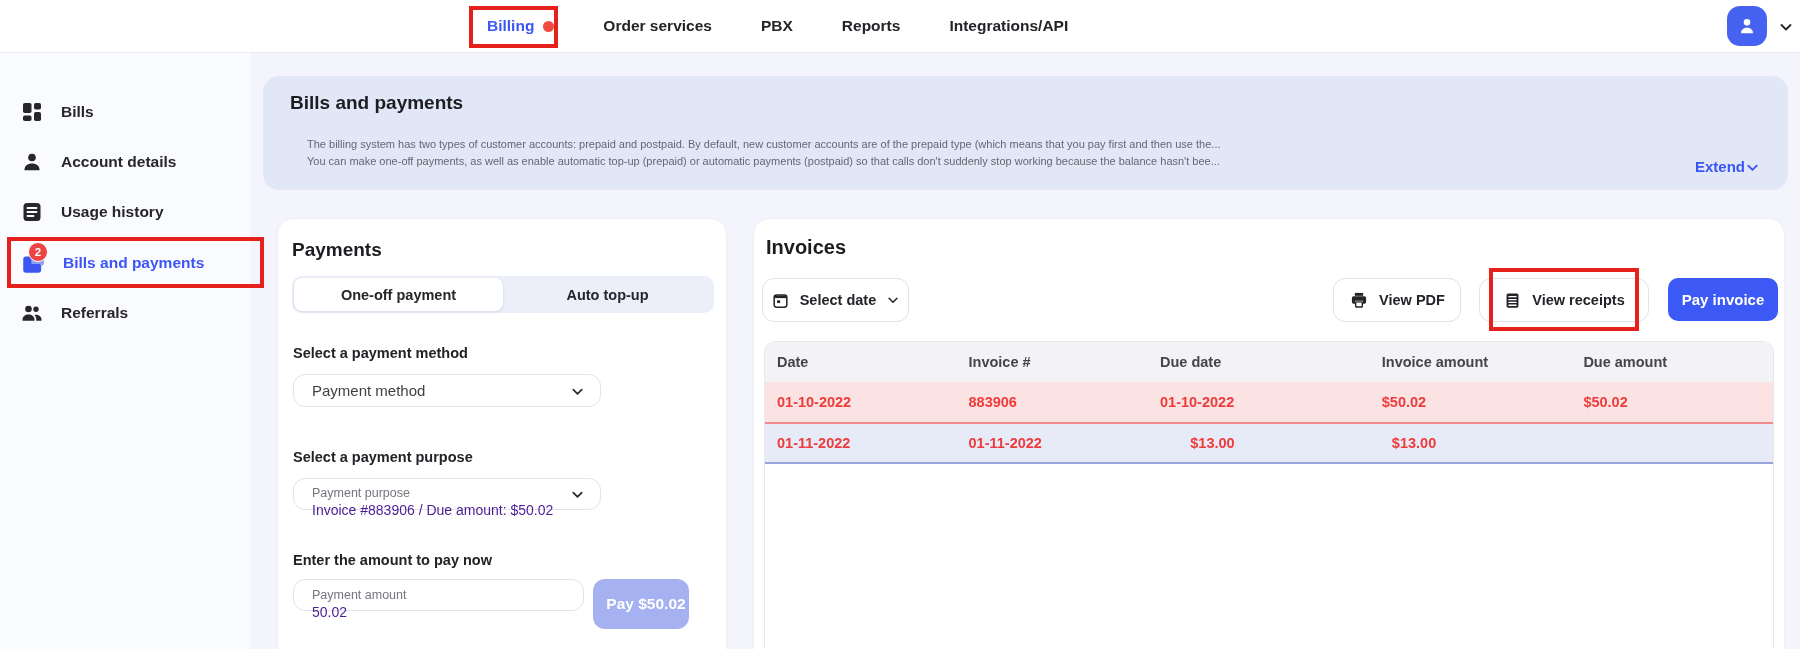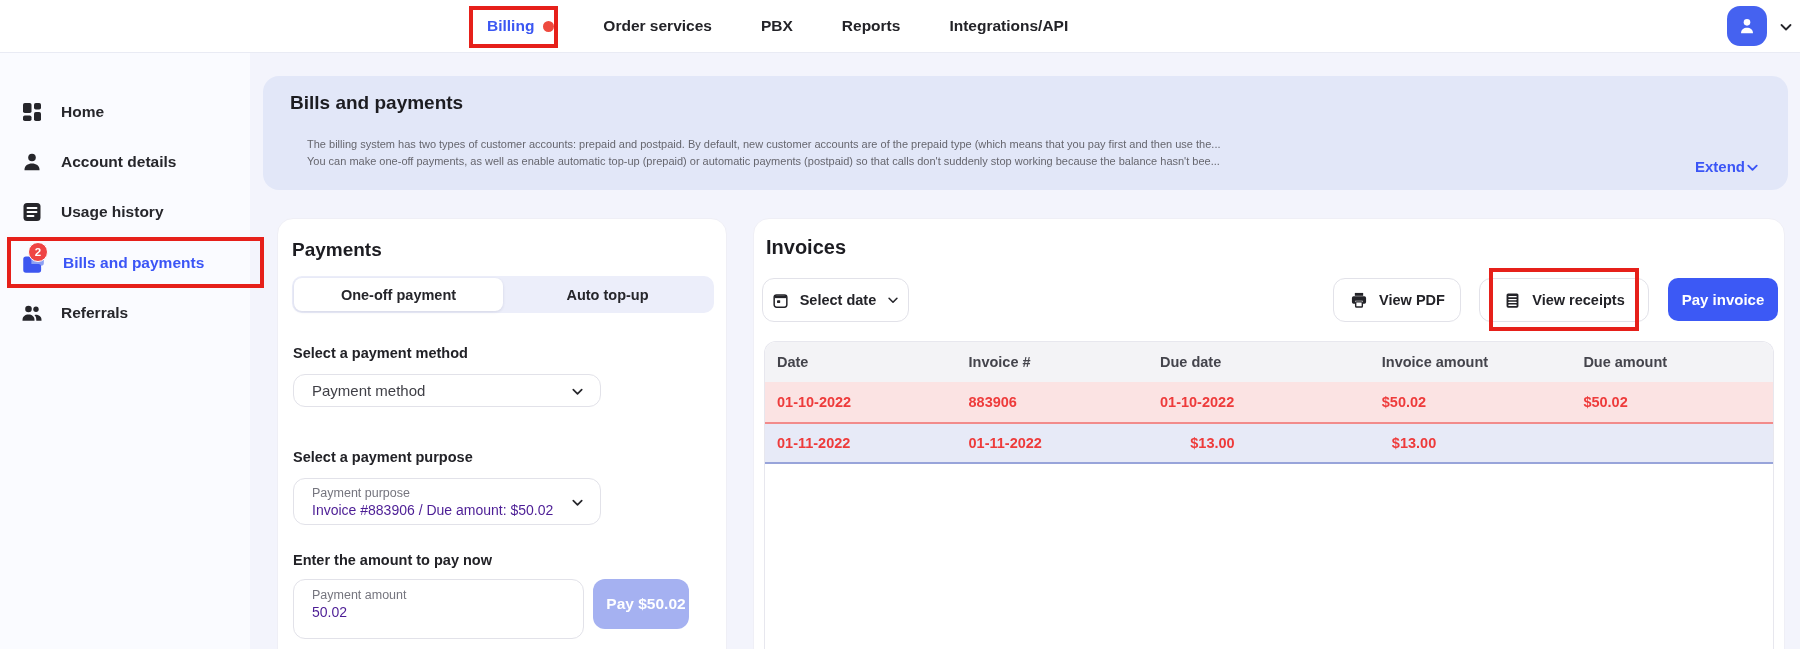--- a/index.html
+++ b/index.html
@@ -91,22 +91,22 @@
   .field-label { position:absolute; left:15px; font-size:14.5px; font-weight:700; color:#222227; }
   .select, .textinput {
     position:absolute; left:15px; width:308px;
     border:1px solid #e2e2e9; border-radius:12px; background:#fff; cursor:pointer;
   }
   .select .chev { position:absolute; right:15px; top:50%; margin-top:-7px; }
   .placeholder-line { font-size:15px; color:#3f3f46; }
   .mini-label { font-size:12.5px; color:#75757e; }
   .value-line { font-size:14px; color:#4c1d95; margin-top:2px; }
   .sel-method { top:155px; height:33px; display:flex; align-items:center; padding-left:18px; }
-  .sel-purpose { top:259px; height:47px; padding:7px 40px 13px 18px; }
-  .inp-amount  { top:360px; height:60px; width:291px; padding:8px 14px 16px 18px; cursor:text; }
+  .sel-purpose { top:259px; height:32px; padding:7px 40px 13px 18px; }
+  .inp-amount  { top:360px; height:32px; width:291px; padding:8px 14px 16px 18px; cursor:text; }
   .lab-method  { top:126px; }
   .lab-purpose { top:230px; }
   .lab-amount  { top:333px; }
   .pay-btn {
     position:absolute; left:315px; top:360px; width:96px; height:50px;
     background:#a5b1f1; border:none; border-radius:12px;
     color:#ffffff; font-size:15.5px; font-weight:700; font-family:inherit; cursor:pointer;padding-left:10px;
   }
 
   
@@ -183,21 +183,21 @@
 
 <div class="sidebar">
 
   <div class="side-item" style="top:37px;">
     <svg width="24" height="24" viewBox="0 0 24 24" fill="#26262b">
       <rect x="3" y="3" width="8.5" height="10" rx="1.8"></rect>
         <rect x="14" y="3" width="7" height="6.5" rx="1.8"></rect>
       <rect x="3" y="15.5" width="8.5" height="5.5" rx="1.8"></rect>
         <rect x="14" y="12" width="7" height="9" rx="1.8"></rect>
     </svg>
-    <span class="lbl">Home</span>
+    <span class="lbl">Bills</span>
   </div>
 
   <div class="side-item" style="top:87px;">
     <svg width="24" height="24" viewBox="0 0 24 24" fill="#26262b">
       <circle cx="12" cy="7.5" r="3.8"></circle>
       <path d="M4.5 19.5c0-3.8 3.3-6 7.5-6s7.5 2.2 7.5 6v.8h-15z"></path>
     </svg>
     <span class="lbl">Account details</span>
   </div>
 

